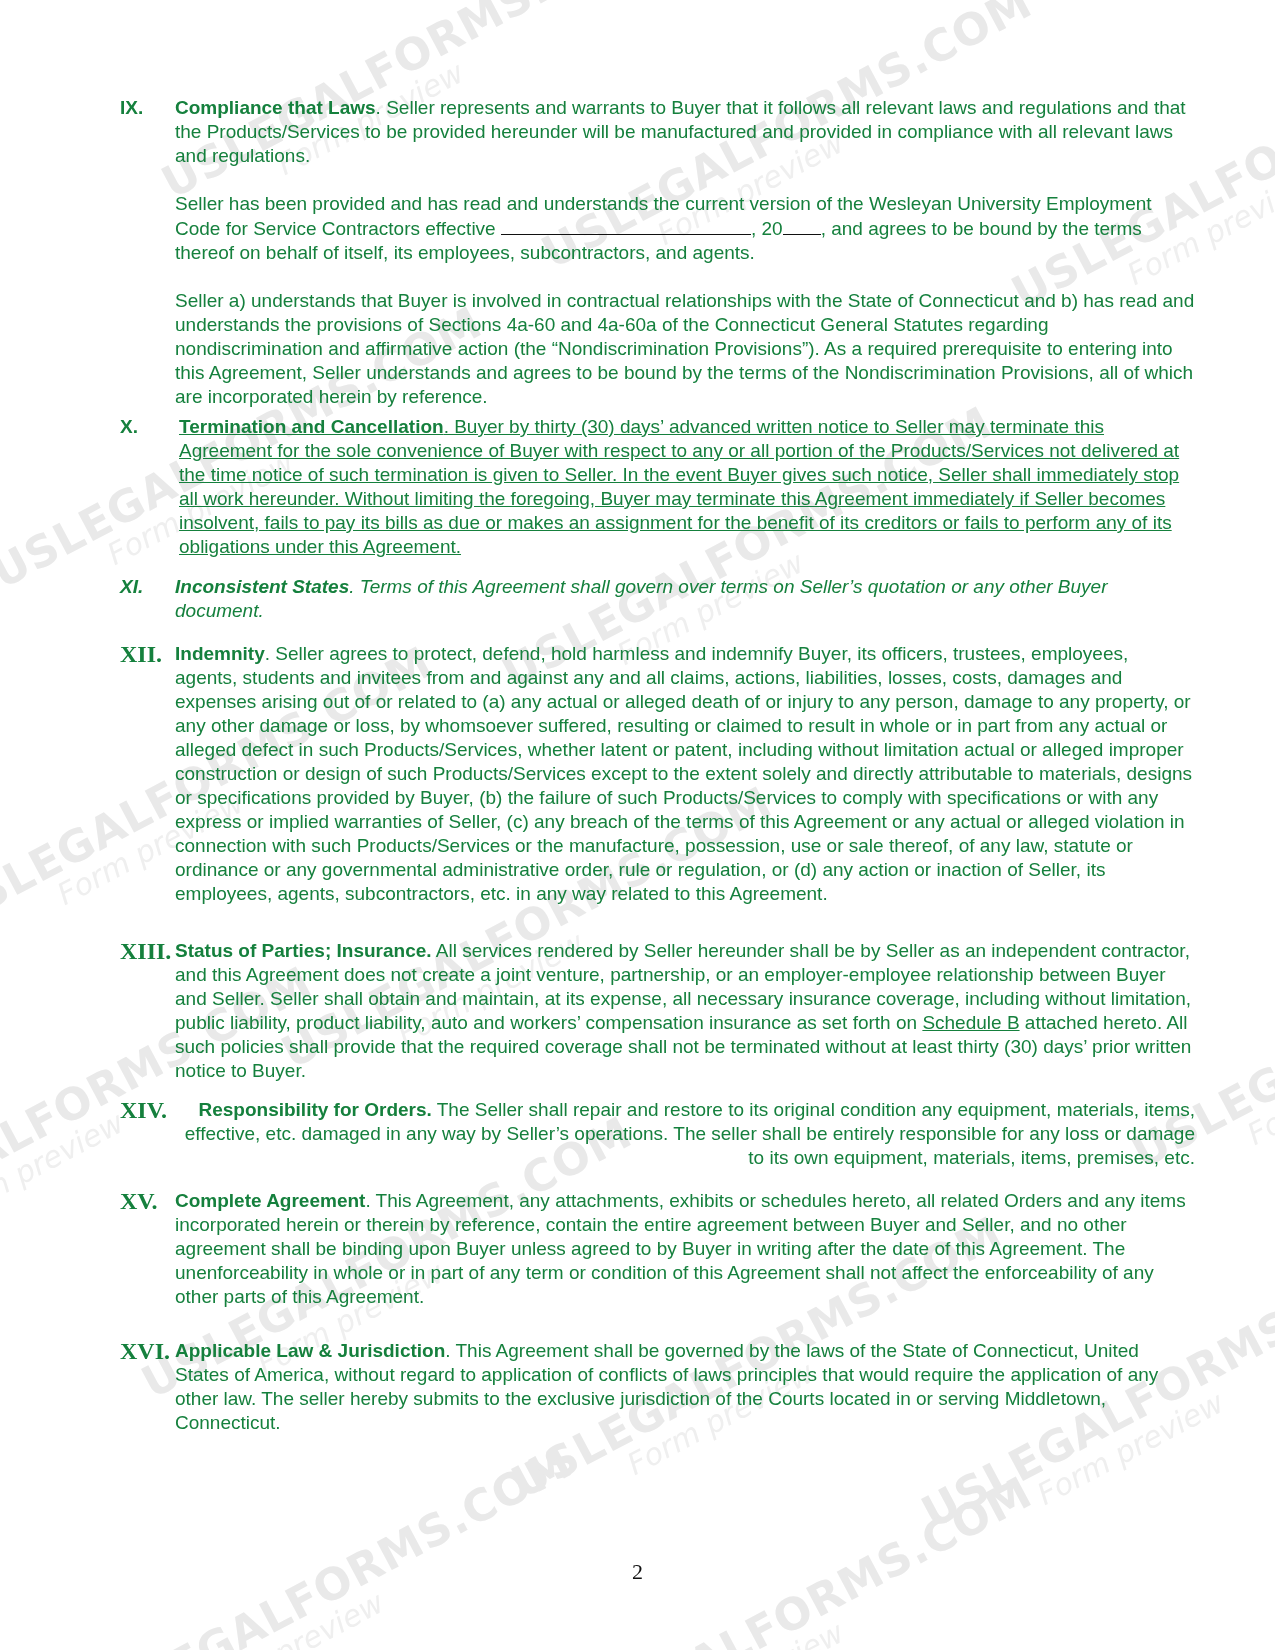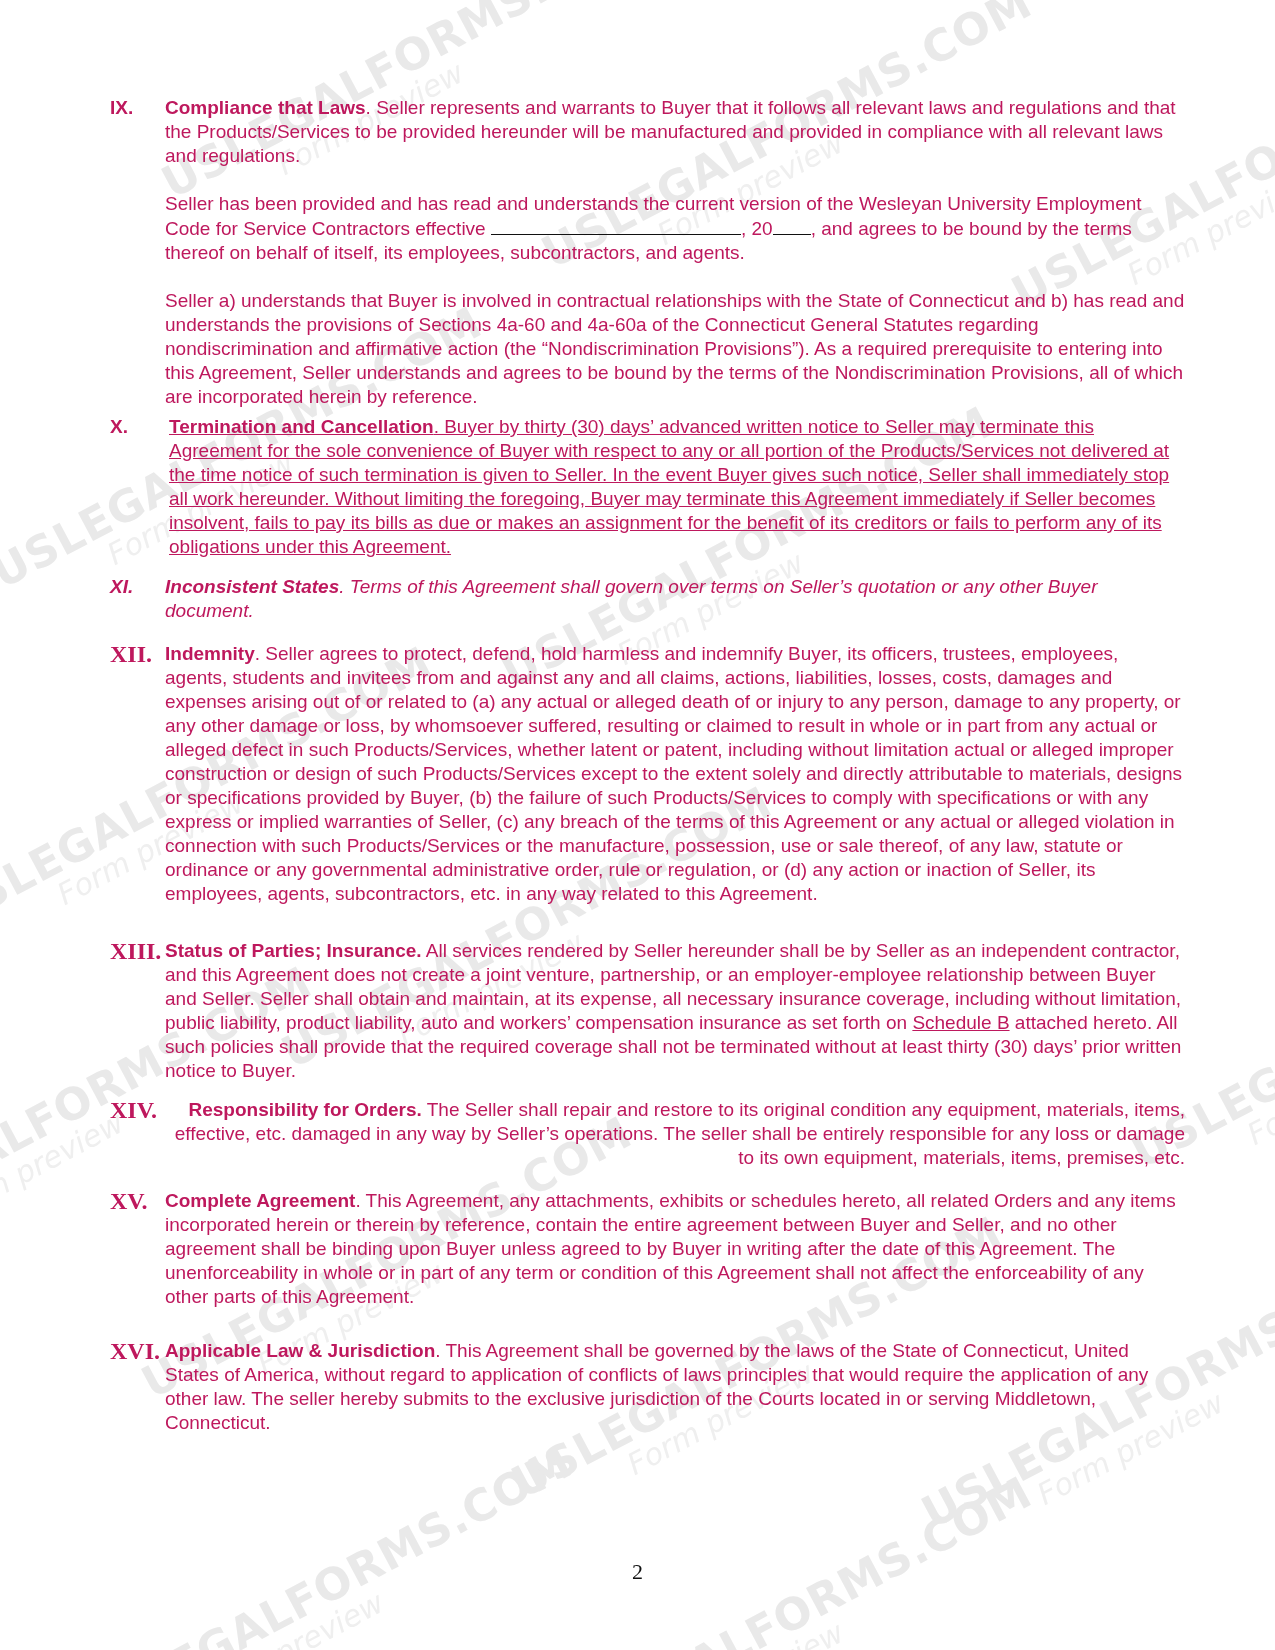--- a/index.html
+++ b/index.html
@@ -3,21 +3,21 @@
 <meta charset="utf-8">
 <style>
   html, body { margin: 0; padding: 0; background: #ffffff; }
   body { width: 1275px; height: 1650px; position: relative; overflow: hidden; }
   .page { position: absolute; left: 0; top: 0; width: 1275px; height: 1650px; background: #fff; }
   .watermarks { position: absolute; inset: 0; pointer-events: none; z-index: 0; }
   .wm { position: absolute; font-family: "DejaVu Sans", sans-serif; color: #e9e9e9; transform: rotate(-28deg); white-space: nowrap; }
   .wm .big { display: block; font-size: 44px; font-weight: bold; letter-spacing: 1px; }
   .wm .small { display: block; font-size: 30px; font-style: italic; margin-left: 110px; margin-top: -6px; color: #efefef; }
   .content { position: absolute; left: 0; top: 0; width: 1275px; z-index: 1; }
-  .section { position: absolute; left: 110px; width: 1075px; font-family: "Liberation Sans", sans-serif; font-size: 19px; line-height: 24px; color: #be185d; }
+  .section { position: absolute; left: 120px; width: 1075px; font-family: "Liberation Sans", sans-serif; font-size: 19px; line-height: 24px; color: #15803d; }
   .num { position: absolute; left: 0; top: 0; font-weight: bold; }
   .num.serif { font-family: "Liberation Serif", serif; font-size: 24px; }
   .body { margin-left: 55px; }
   .body p { margin: 0 0 24px 0; }
   .body p:last-child { margin-bottom: 0; }
   .title { font-weight: bold; }
   .blank { display: inline-block; border-bottom: 1.5px solid #111; vertical-align: baseline; height: 18px; }
   .u { text-decoration: underline; }
   .page-number { position: absolute; left: 0; width: 1275px; top: 1559px; text-align: center; font-family: "Liberation Serif", serif; font-size: 22px; color: #111; }
 </style>

